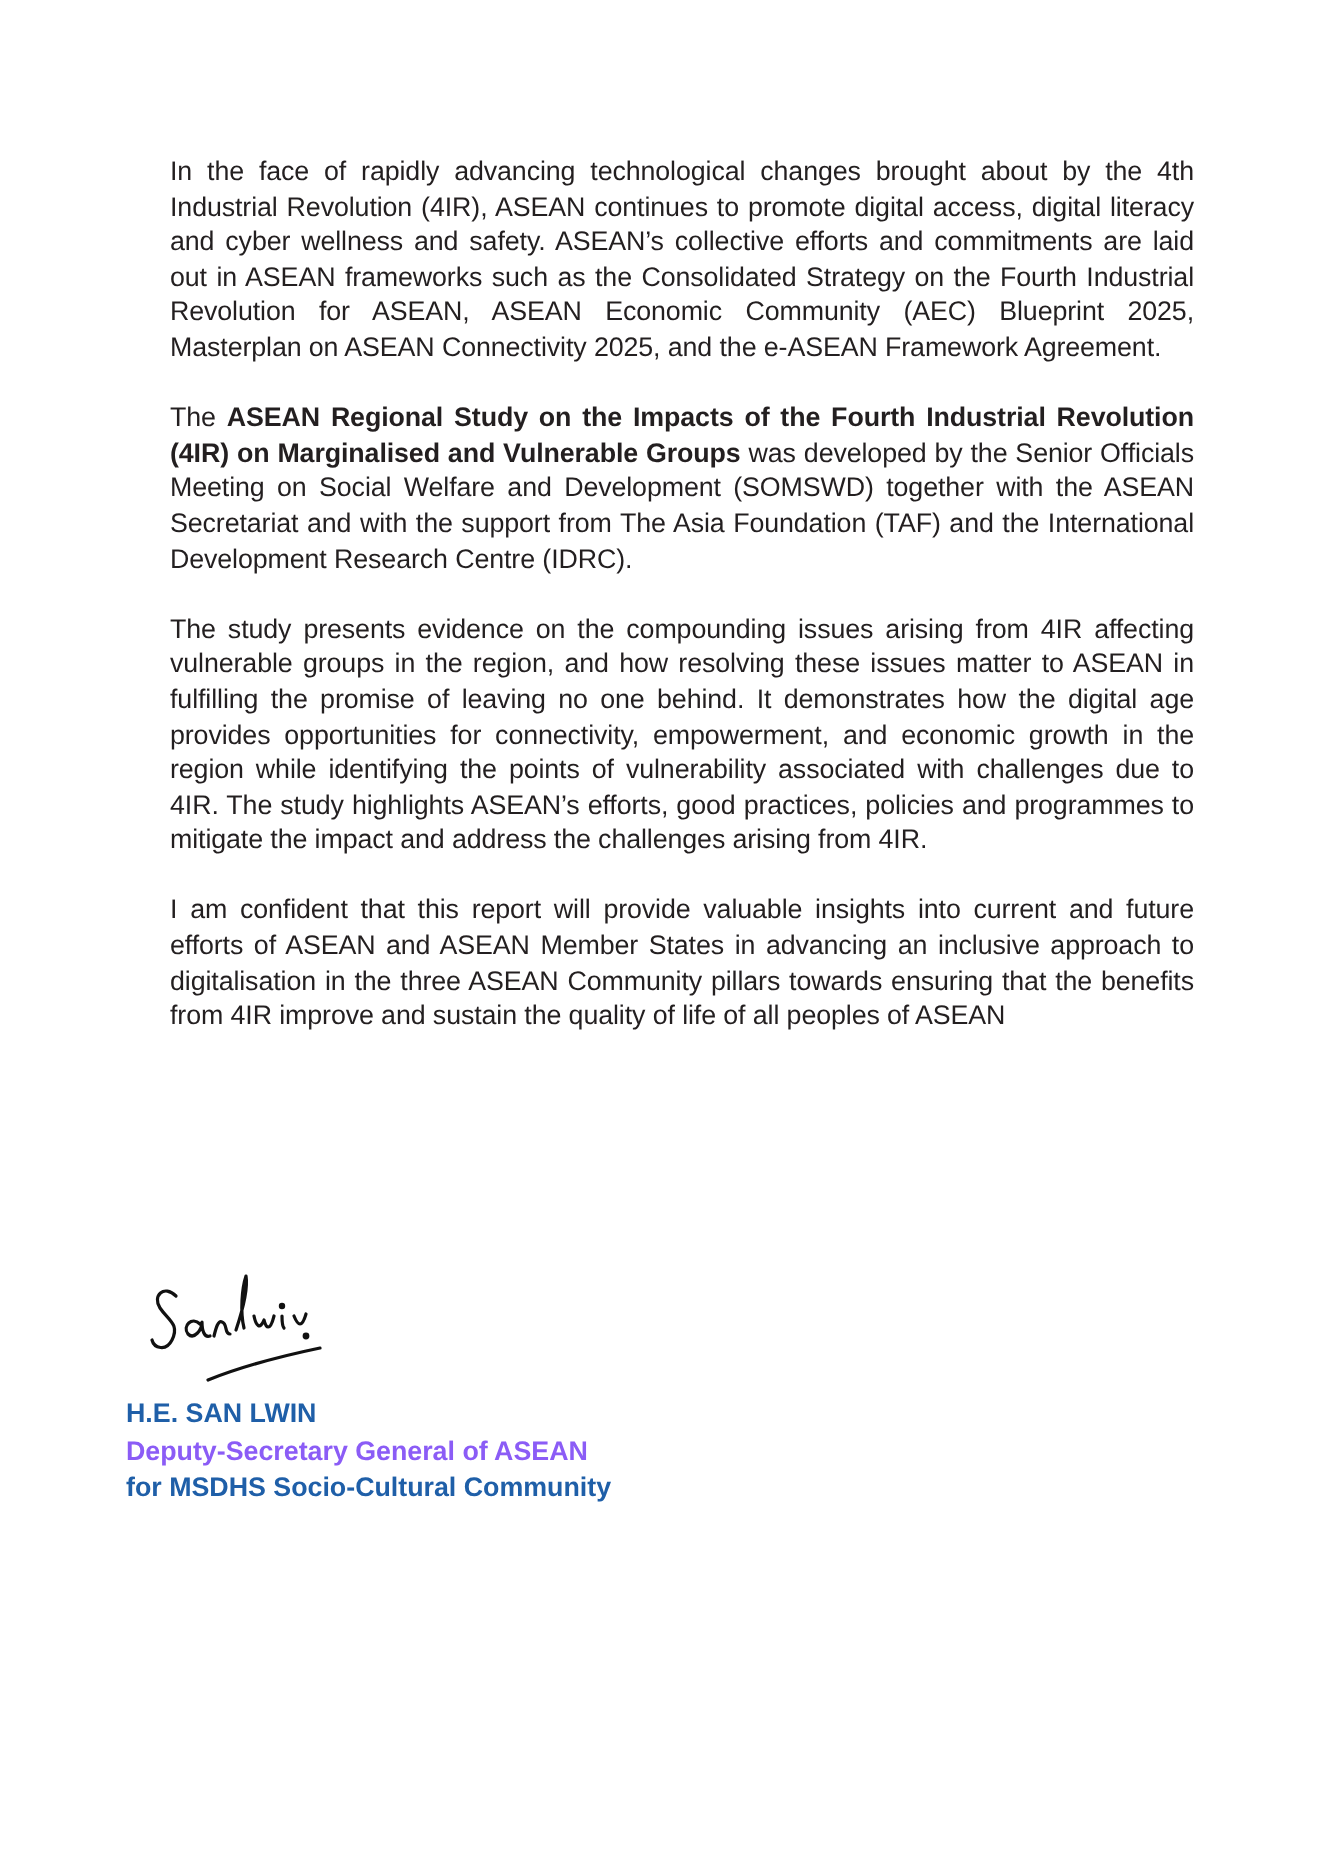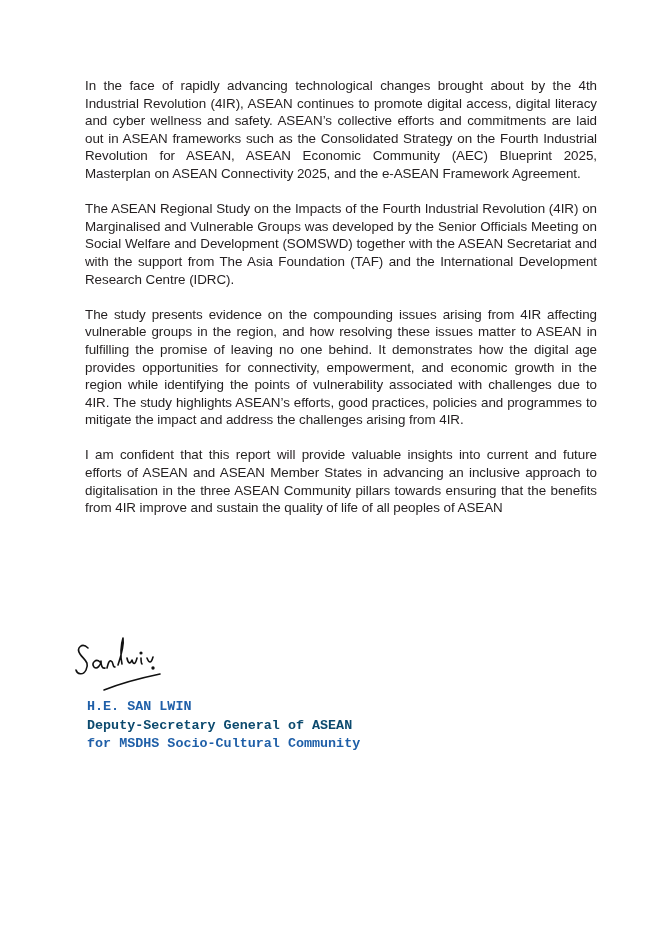--- a/index.html
+++ b/index.html
@@ -22,39 +22,38 @@
       width: 512px;
     }
     .para {
       font-size: 13.4px;
       line-height: 17.6px;
       text-align: justify;
       margin: 0 0 17.6px 0;
       letter-spacing: -0.05px;
     }
     .para b {
-      font-weight: normal;
+      font-weight: bold;
     }
     .signature {
       position: absolute;
       left: 74px;
       top: 632px;
       width: 106px;
       height: 62px;
     }
     .signature svg {
       width: 100%;
       height: 100%;
       display: block;
     }
     .sig-block {
       position: absolute;
-      left: 87px;
+      left: 63px;
       top: 698px;
-      font-family: Liberation Mono, monospace;
     }
     .sig-line {
       font-weight: bold;
       font-size: 13.4px;
       line-height: 18.5px;
       white-space: nowrap;
     }
   </style>
 </head>
 <body>
@@ -84,15 +83,15 @@
 
     <path d="M73 26 C 75 31, 77 32, 79 25"></path>
     <circle cx="79" cy="36" r="0.9" fill="#111"></circle>
 
     <path d="M30 58 C 45 52, 62 47, 86 42"></path>
   </svg>
 </div>
 
 <div class="sig-block">
   <div class="sig-line" style="color:#1f5fa8;">H.E. SAN LWIN</div>
-  <div class="sig-line" style="color:#0c4a6e;">Deputy-Secretary General of ASEAN</div>
+  <div class="sig-line" style="color:#8b5cf6;">Deputy-Secretary General of ASEAN</div>
   <div class="sig-line" style="color:#1f5fa8;">for MSDHS Socio-Cultural Community</div>
 </div>
 
 </body></html>

